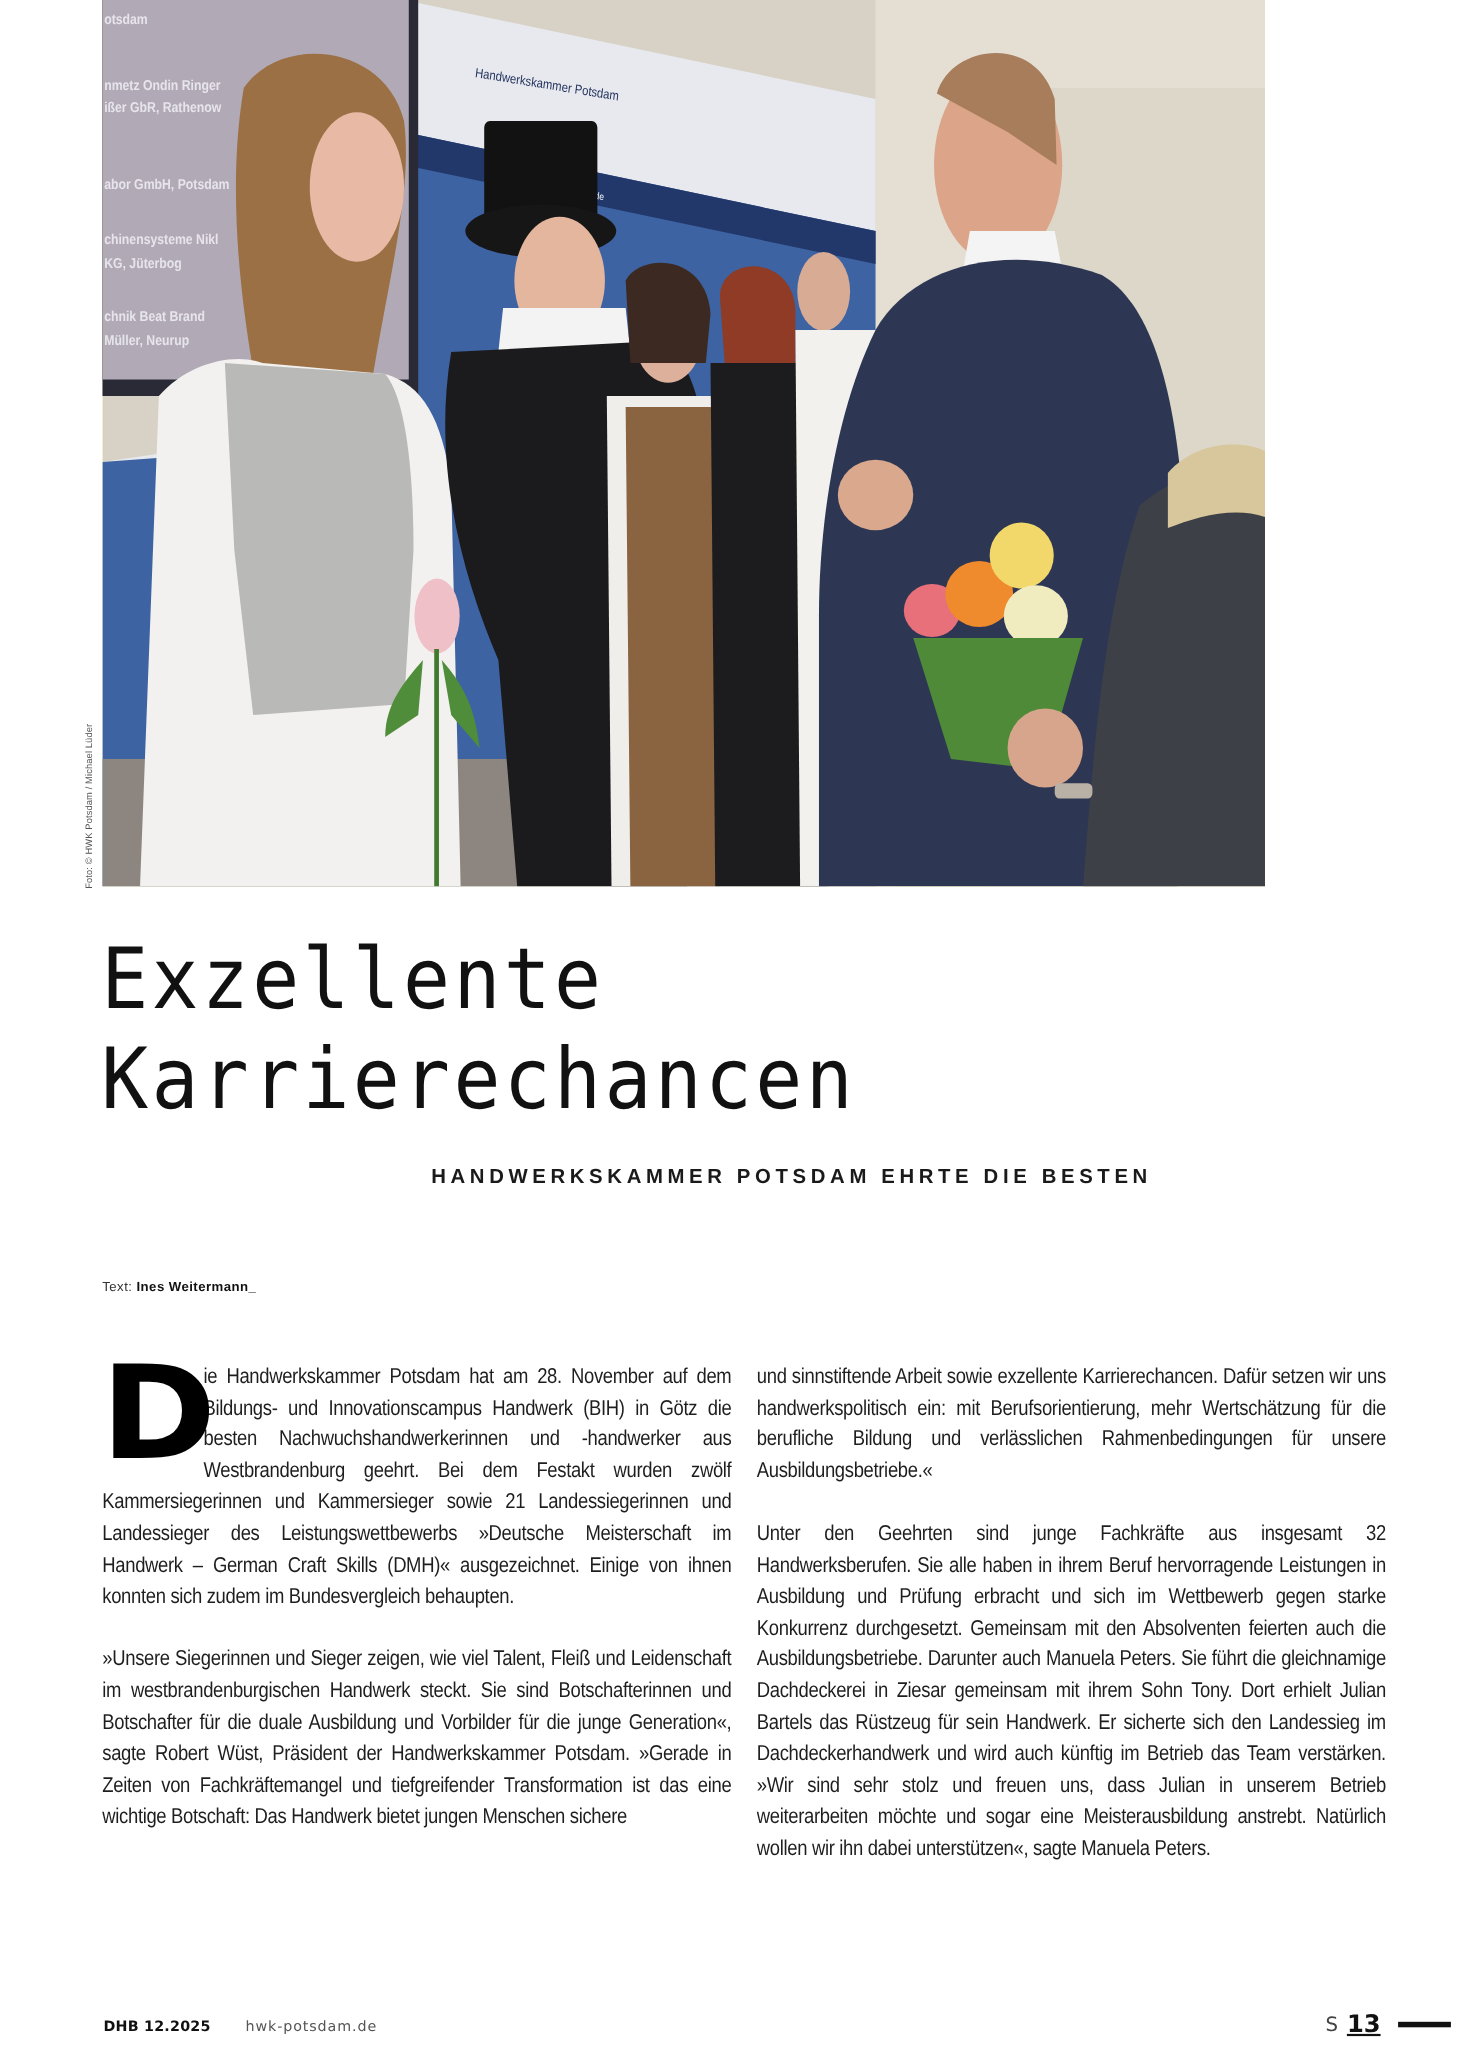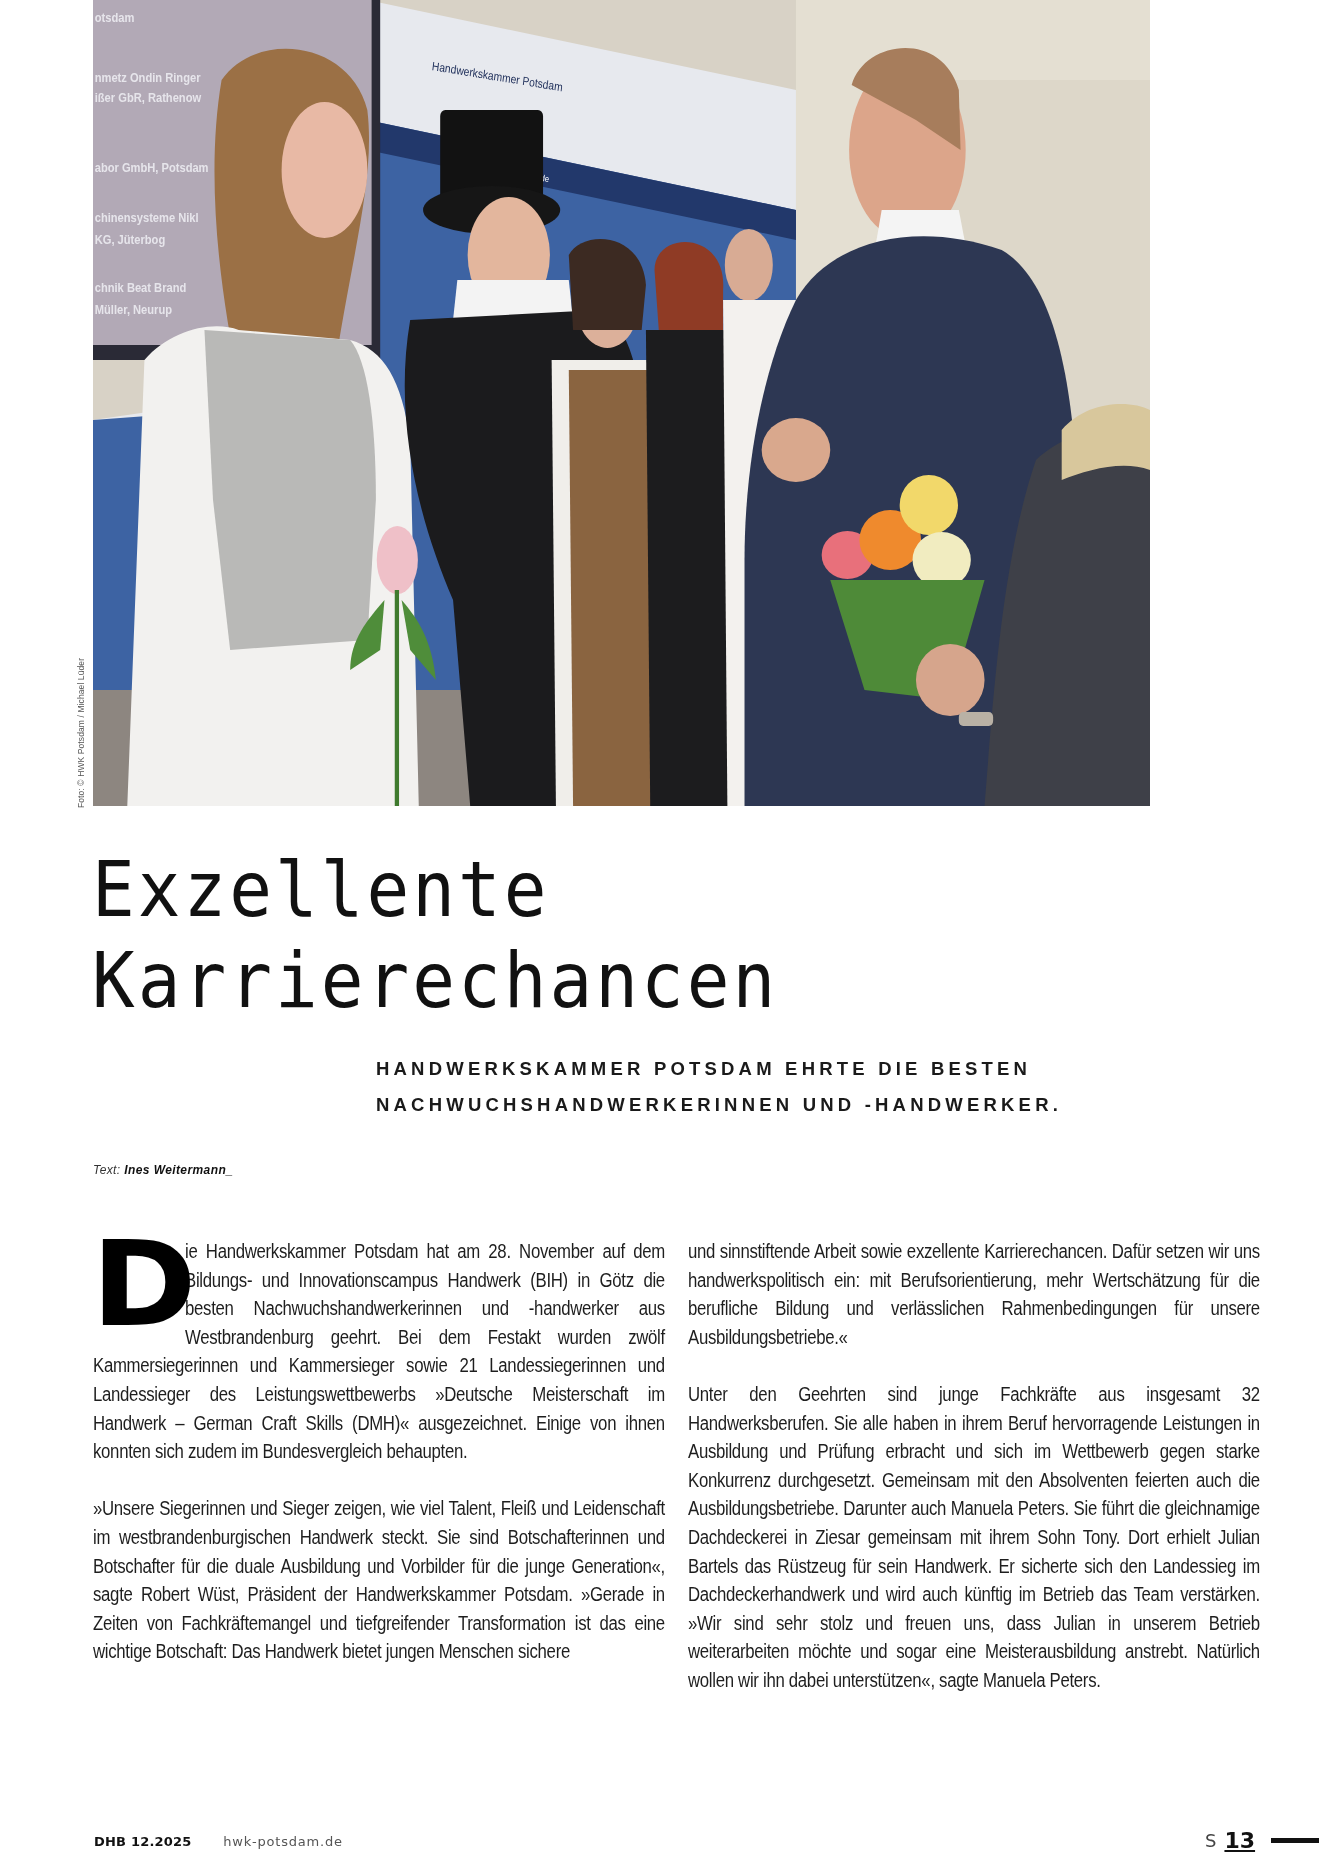--- a/index.html
+++ b/index.html
@@ -6,24 +6,24 @@
     body { width: 1326px; height: 1875px; position: relative; overflow: hidden; font-family: "Liberation Sans", sans-serif; color: #1a1a1a; }
 
     .photo { position: absolute; left: 93px; top: 0; width: 1057px; height: 806px; overflow: hidden; background: #fef9c3; }
     .photo svg { display: block; width: 100%; height: 100%; }
 
     .photo-credit { position: absolute; left: 76px; top: 808px; transform-origin: left top; transform: rotate(-90deg); font-size: 8.5px; color: #555; white-space: nowrap; font-family: "Liberation Sans", sans-serif; letter-spacing: 0.1px; }
 
     .headline { position: absolute; left: 92px; top: 845px; margin: 0; font-family: "DejaVu Sans Mono", monospace; font-weight: normal; font-size: 71px; line-height: 84px; letter-spacing: 3px; color: #111; transform: scaleY(1.08); transform-origin: left top; }
     .headline span { display: block; }
 
-    .subhead { position: absolute; left: 376px; top: 1051px; margin: 0; font-family: "Liberation Sans Narrow", "Liberation Sans", sans-serif; font-weight: bold; font-size: 18.5px; line-height: 36px; letter-spacing: 4.2px; color: #1a1a1a; }
+    .subhead { position: absolute; left: 392px; top: 1051px; margin: 0; font-family: "Liberation Sans Narrow", "Liberation Sans", sans-serif; font-weight: bold; font-size: 18.5px; line-height: 36px; letter-spacing: 4.2px; color: #1a1a1a; }
     .subhead span { display: block; }
 
-    .byline { position: absolute; left: 93px; top: 1163px; font-size: 12px; color: #333; font-style: italic; letter-spacing: 0.4px; }
+    .byline { position: absolute; left: 93px; top: 1163px; font-size: 12px; color: #333; letter-spacing: 0.4px; }
     .byline .author { font-weight: bold; color: #111; }
 
     .column { position: absolute; top: 1237px; width: 572px; font-size: 19.5px; line-height: 28.6px; color: #1e1e1e; font-family: "Liberation Sans", sans-serif; text-align: justify; letter-spacing: -0.35px; transform: scaleX(0.86); transform-origin: left top; }
     .column p { margin: 0 0 28.6px 0; width: 665px; }
     .col-left { left: 93px; }
     .col-right { left: 688px; }
 
     .dropcap { float: left; font-family: "DejaVu Sans", sans-serif; font-weight: bold; font-size: 118px; line-height: 86px; height: 86px; margin: 4px 14px 0 -2px; color: #000; transform: scaleX(1.25); transform-origin: left top; width: 95px; }
 
     .footer-left { position: absolute; left: 94px; top: 1834px; font-size: 13px; color: #111; }
@@ -122,21 +122,20 @@
 
 <div class="photo-credit">Foto: © HWK Potsdam / Michael Lüder</div>
 
 <h1 class="headline">
   <span>Exzellente</span>
   <span>Karrierechancen</span>
 </h1>
 
 <h2 class="subhead">
   <span>HANDWERKSKAMMER POTSDAM EHRTE DIE BESTEN</span>
-  <span>NACHWUCHSHANDWERKERINNEN UND -HANDWERKER.</span>
 </h2>
 
 <div class="byline">
   <span>Text:</span>
   <span class="author">Ines Weitermann_</span>
 </div>
 
 <div class="column col-left">
   <p><span class="dropcap">D</span><span>ie Handwerkskammer Potsdam hat am 28. November auf dem Bildungs- und Innovationscampus Handwerk (BIH) in Götz die besten Nachwuchshandwerkerinnen und -handwerker aus Westbrandenburg geehrt. Bei dem Festakt wurden zwölf Kammersiegerinnen und Kammersieger sowie 21 Landessiegerinnen und Landessieger des Leistungswettbewerbs »Deutsche Meisterschaft im Handwerk – German Craft Skills (DMH)« ausgezeichnet. Einige von ihnen konnten sich zudem im Bundesvergleich behaupten.</span></p>
   <p>»Unsere Siegerinnen und Sieger zeigen, wie viel Talent, Fleiß und Leidenschaft im westbrandenburgischen Handwerk steckt. Sie sind Botschafterinnen und Botschafter für die duale Ausbildung und Vorbilder für die junge Generation«, sagte Robert Wüst, Präsident der Handwerkskammer Potsdam. »Gerade in Zeiten von Fachkräftemangel und tiefgreifender Transformation ist das eine wichtige Botschaft: Das Handwerk bietet jungen Menschen sichere</p>

